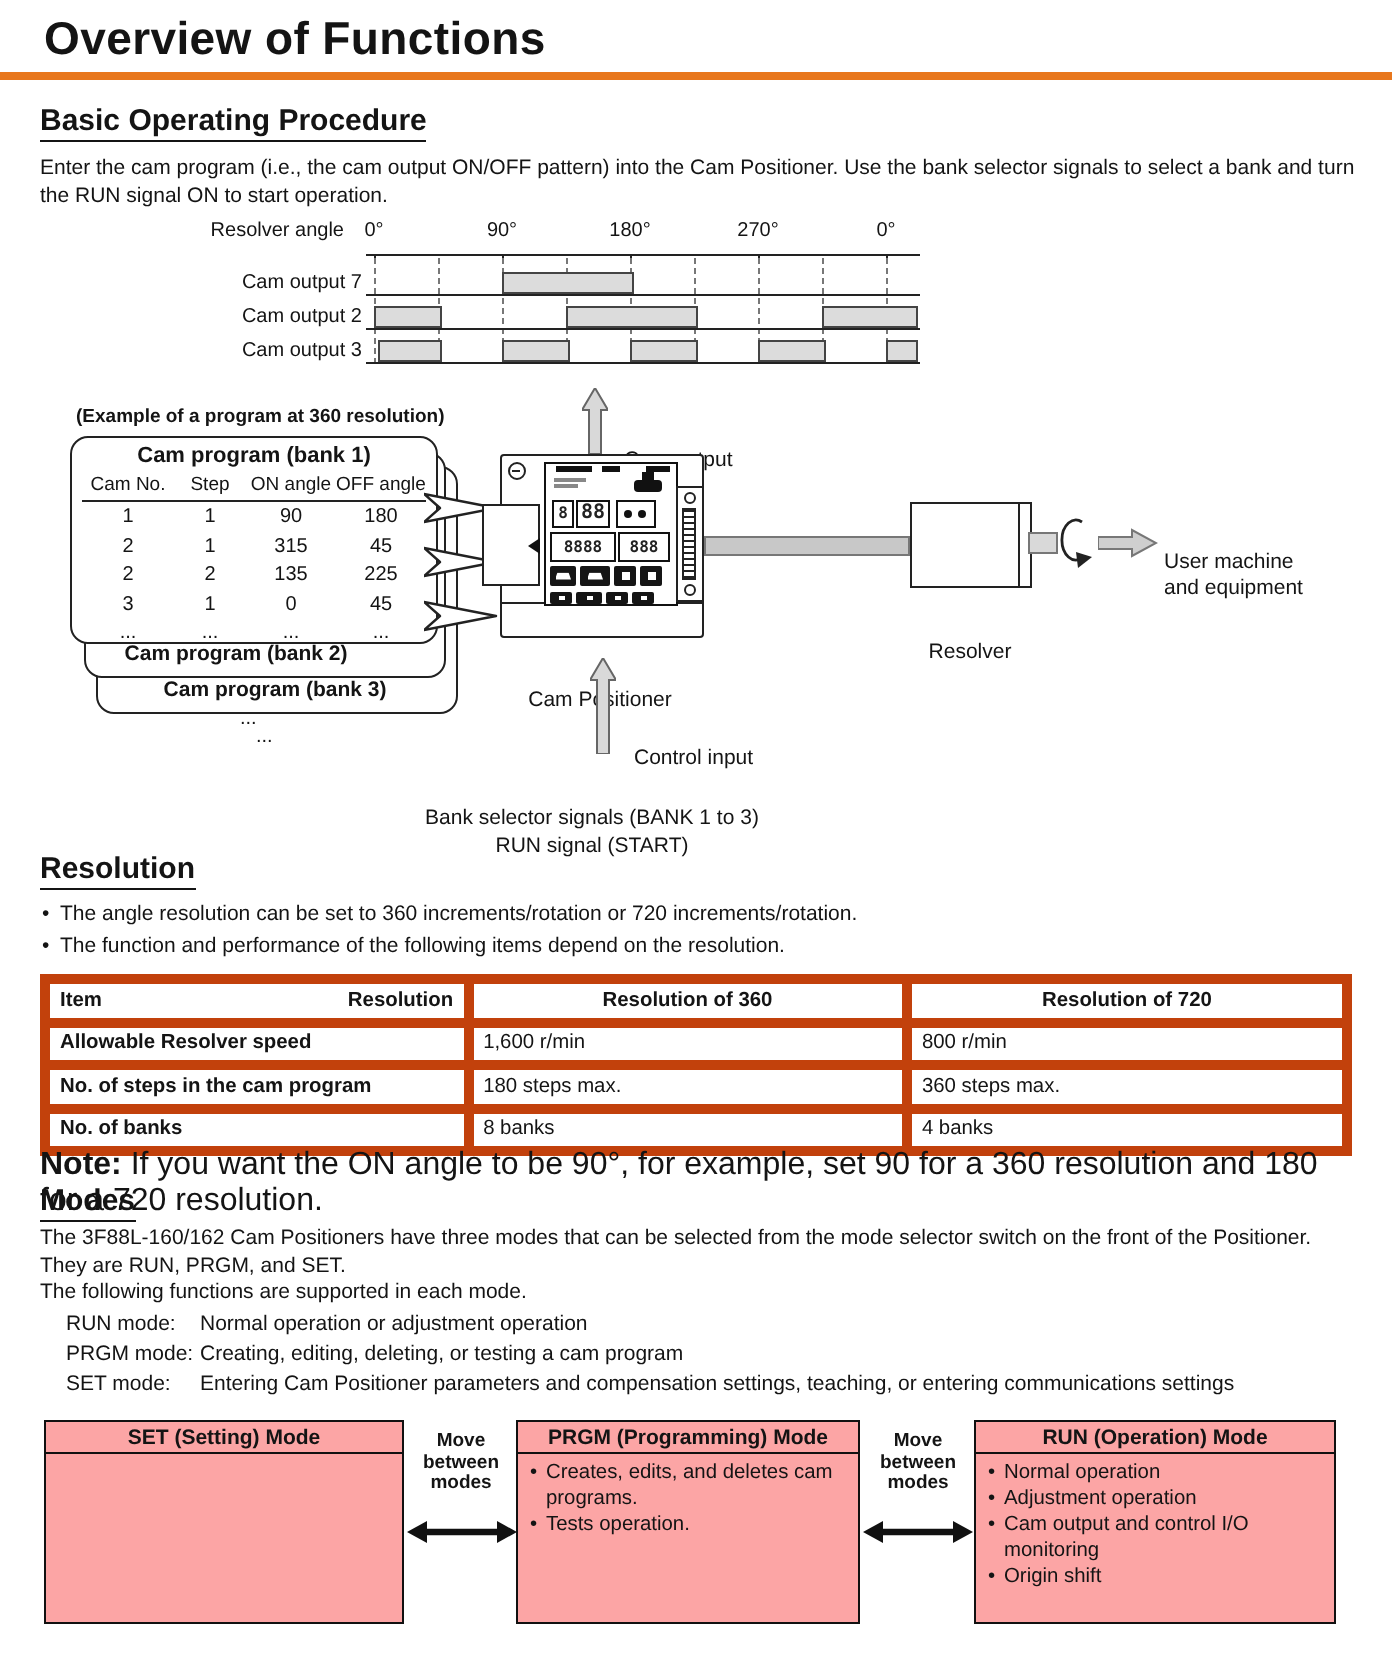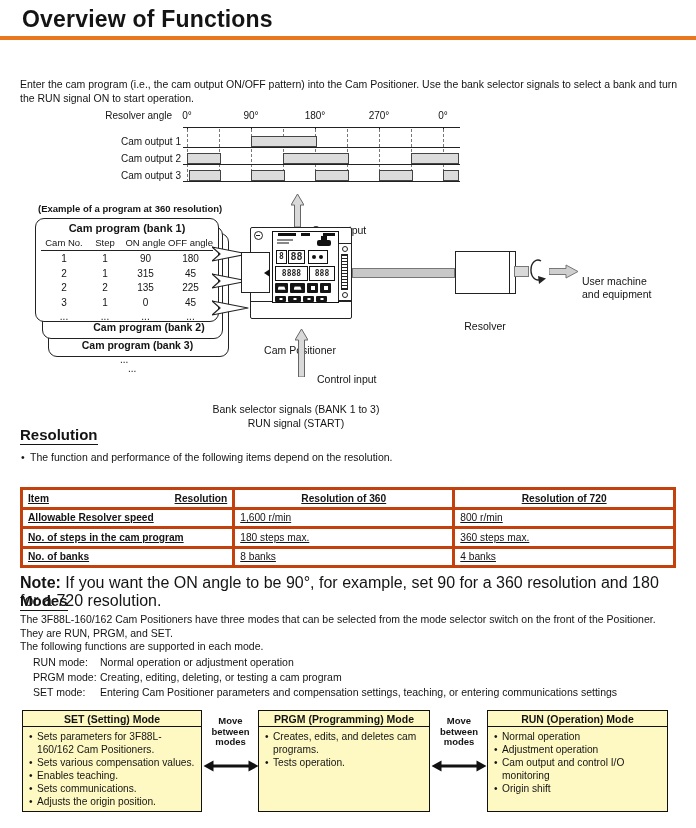--- a/index.html
+++ b/index.html
@@ -59,48 +59,49 @@
   
   .dlabel{font-size:10.5px;line-height:12.5px;margin-top:23px;}
   .center{text-align:center;}
   .pre{white-space:pre-line;}
   .shaft{position:absolute;background:#c8c8c8;border:1px solid #777;}
   .resolver-box{position:absolute;left:455px;top:251px;width:59px;height:41px;border:1.6px solid #222;background:#fff;}
   .resolver-box::after{content:"";position:absolute;right:5px;top:-1px;bottom:-1px;border-left:1.6px solid #222;}
   
   #res-table{position:absolute;left:20px;top:487px;width:656px;border-collapse:collapse;
              border:2px solid #000;font-size:10.2px;table-layout:fixed;}
-  #res-table th,#res-table td{border:3px solid #c2410c;padding:1.5px 5px;height:13.5px;vertical-align:middle;text-decoration:underline;}
+  #res-table th,#res-table td{border:5px solid #c2410c;padding:1.5px 5px;height:13.5px;vertical-align:middle;}
   #res-table thead th{font-weight:bold;text-align:center;}
   #res-table .split{display:flex;justify-content:space-between;font-weight:bold;}
   #res-table .rowhead{font-weight:bold;text-align:left;}
   #res-table td{text-align:left;font-weight:normal;}
   .bullet-line{position:relative;padding-left:10px;font-size:10.5px;line-height:15.5px;}
   .bullet-line::before{content:"\2022";position:absolute;left:1px;}
   .note-line{font-size:16px;}
   
   .mode-line{margin-bottom:3.2px;font-size:10.5px;}
   .mode-line-label{display:inline-block;width:67px;}
-  .mbox{position:absolute;top:710px;height:102px;border:1.6px solid #111;background:#fef9c3;box-sizing:border-box;}
+  .mbox{position:absolute;top:710px;height:102px;border:1.6px solid #111;background:#fca5a5;box-sizing:border-box;}
   .mbox-title{font-size:10.5px;font-weight:bold;text-align:center;padding:2px 0 1px 0;border-bottom:1.6px solid #111;}
   .mbox-items{padding:3px 4px 0 5px;}
   .mbx-item{position:relative;padding-left:9px;font-size:10.2px;line-height:13px;}
   .mbx-item::before{content:"\2022";position:absolute;left:1px;}
   .mconn{position:absolute;top:710px;height:102px;}
   .conn-label{position:absolute;top:6px;left:0;right:0;text-align:center;font-size:9.5px;font-weight:bold;line-height:10.5px;white-space:pre-line;}
   .conn-arrow{position:absolute;top:48px;left:50%;transform:translateX(-50%);}
 </style>
 </head>
 <body>
 
 <div class="page">
 
   <div class="abs doc-title" style="left:22px;top:6px;">Overview of Functions</div>
   <div class="abs title-rule" id="title-rule" style="left: 0px; top: 36px; background: rgb(232, 119, 29);"></div>
 
+  <div class="abs sec-head" style="left:20px;top:52px;">Basic Operating Procedure</div>
   <div class="abs body-text" style="left:20px;top:78px;width:658px;">Enter the cam program (i.e., the cam output ON/OFF pattern) into the Cam Positioner. Use the bank selector signals to select a bank and turn the RUN signal ON to start operation.</div>
 
   <div id="tchart">
     <div class="tc-xlabel">Resolver angle</div>
   <div class="tc-axis" style="left: 81px; top: 17px; width: 277px;"></div>
       <div class="tc-ticklabel" style="left: 71px; top: 0px;">0°</div>
       <div class="tc-tick" style="left: 85px; top: 18px; height: 4px;"></div>
       <div class="tc-ticklabel" style="left: 135px; top: 0px;">90°</div>
       <div class="tc-tick" style="left: 149px; top: 18px; height: 4px;"></div>
       <div class="tc-ticklabel" style="left: 199px; top: 0px;">180°</div>
@@ -111,21 +112,21 @@
       <div class="tc-tick" style="left: 341px; top: 18px; height: 4px;"></div>
       <div class="tc-grid" style="left: 85px; top: 19px; height: 53px;"></div>
       <div class="tc-grid" style="left: 117px; top: 19px; height: 53px;"></div>
       <div class="tc-grid" style="left: 149px; top: 19px; height: 53px;"></div>
       <div class="tc-grid" style="left: 181px; top: 19px; height: 53px;"></div>
       <div class="tc-grid" style="left: 213px; top: 19px; height: 53px;"></div>
       <div class="tc-grid" style="left: 245px; top: 19px; height: 53px;"></div>
       <div class="tc-grid" style="left: 277px; top: 19px; height: 53px;"></div>
       <div class="tc-grid" style="left: 309px; top: 19px; height: 53px;"></div>
       <div class="tc-grid" style="left: 341px; top: 19px; height: 53px;"></div>
-      <div class="tc-rowlabel" style="left: 0px; top: 26px;">Cam output 1</div>
+      <div class="tc-rowlabel" style="left: 0px; top: 26px;">Cam output 7</div>
       <div class="tc-base" style="left: 81px; top: 37px; width: 277px;"></div>
       <div class="tc-bar" style="left: 149px; top: 26px; width: 64px; background: rgb(220, 220, 220);"></div>
       <div class="tc-rowlabel" style="left: 0px; top: 43px;">Cam output 2</div>
       <div class="tc-base" style="left: 81px; top: 54px; width: 277px;"></div>
       <div class="tc-bar" style="left: 85px; top: 43px; width: 32px; background: rgb(220, 220, 220);"></div>
       <div class="tc-bar" style="left: 181px; top: 43px; width: 64px; background: rgb(220, 220, 220);"></div>
       <div class="tc-bar" style="left: 309px; top: 43px; width: 46.2222px; background: rgb(220, 220, 220);"></div>
       <div class="tc-rowlabel" style="left: 0px; top: 60px;">Cam output 3</div>
       <div class="tc-base" style="left: 81px; top: 71px; width: 277px;"></div>
       <div class="tc-bar" style="left: 87.1333px; top: 60px; width: 29.8667px; background: rgb(220, 220, 220);"></div>
@@ -161,21 +162,21 @@
         <div class="pt-c">3</div>
         <div class="pt-c">1</div>
         <div class="pt-c">0</div>
         <div class="pt-c">45</div>
         <div class="pt-c">...</div>
         <div class="pt-c">...</div>
         <div class="pt-c">...</div>
         <div class="pt-c">...</div>
       </div>
   </div>
-  <div class="abs card-title" style="left:42px;top:321px;width:152px;font-size:10.5px;margin-left:31px;">Cam program (bank 2)</div>
+  <div class="abs card-title" style="left:42px;top:321px;width:152px;font-size:10.5px;">Cam program (bank 2)</div>
   <div class="abs card-title" style="left:48px;top:339px;width:179px;font-size:10.5px;">Cam program (bank 3)</div>
   <div class="abs ellipsis" style="left:120px;top:354px;">...</div>
   <div class="abs ellipsis" style="left:128px;top:363px;">...</div>
 
   <svg class="abs" style="left:212px;top:244px;" width="38" height="74">
     <polygon points="0,3 36,10 0,17 8,10" fill="#fff" stroke="#222" stroke-width="1.2" stroke-linejoin="round"></polygon>
     <polygon points="0,30 36,37 0,44 8,37" fill="#fff" stroke="#222" stroke-width="1.2" stroke-linejoin="round"></polygon>
     <polygon points="0,57 36,64 0,71 8,64" fill="#fff" stroke="#222" stroke-width="1.2" stroke-linejoin="round"></polygon>
   </svg>
 
@@ -252,20 +253,21 @@
     <polygon points="13,20 21,22.5 14,28" fill="#222"></polygon>
   </svg>
   <svg class="abs" style="left:549px;top:264px;" width="30" height="15">
     <polygon points="0,4.5 17,4.5 17,1 29,7.5 17,14 17,10.5 0,10.5" fill="#cfcfcf" stroke="#777" stroke-width="1"></polygon>
   </svg>
   <div class="abs dlabel pre" style="left:582px;top:252px;">User machine
 and equipment</div>
 
   <div class="abs sec-head" style="left:20px;top:426px;">Resolution</div>
   <div class="abs" id="res-bullets" style="left:20px;top:450px;width:658px;">
+      <div class="bullet-line">The angle resolution can be set to 360 increments/rotation or 720 increments/rotation.</div>
       <div class="bullet-line">The function and performance of the following items depend on the resolution.</div>
     </div>
   <table id="res-table">
     <colgroup>
         <col style="width:32.5%">
         <col style="width:33.7%">
         <col style="width:33.8%">
       </colgroup>
     <thead>
       <tr>
@@ -306,27 +308,20 @@
   <div class="abs body-text" style="left:20px;top:613px;width:660px;">The 3F88L-160/162 Cam Positioners have three modes that can be selected from the mode selector switch on the front of the Positioner. They are RUN, PRGM, and SET.</div>
   <div class="abs body-text" style="left:20px;top:640px;width:660px;">The following functions are supported in each mode.</div>
   <div class="abs" id="modes-list" style="left:33px;top:656px;width:640px;">
       <div class="mode-line"><span class="mode-line-label">RUN mode:</span><span>Normal operation or adjustment operation</span></div>
       <div class="mode-line"><span class="mode-line-label">PRGM mode:</span><span>Creating, editing, deleting, or testing a cam program</span></div>
       <div class="mode-line"><span class="mode-line-label">SET mode:</span><span>Entering Cam Positioner parameters and compensation settings, teaching, or entering communications settings</span></div>
     </div>
 
   <div class="mbox" style="left:22px;width:180px;">
     <div class="mbox-title">SET (Setting) Mode</div>
-    <div class="mbox-items" id="mode-items-0">
-        <div class="mbx-item">Sets parameters for 3F88L-160/162 Cam Positioners.</div>
-        <div class="mbx-item">Sets various compensation values.</div>
-        <div class="mbx-item">Enables teaching.</div>
-        <div class="mbx-item">Sets communications.</div>
-        <div class="mbx-item">Adjusts the origin position.</div>
-      </div>
   </div>
   <div class="mconn" style="left:203px;width:55px;">
     <div class="conn-label">Move
 between
 modes</div>
     <svg class="conn-arrow" width="55" height="16">
       <line x1="7" y1="8" x2="48" y2="8" stroke="#111" stroke-width="3.2"></line>
       <polygon points="0,8 10,2.5 10,13.5" fill="#111"></polygon>
       <polygon points="55,8 45,2.5 45,13.5" fill="#111"></polygon>
     </svg>

